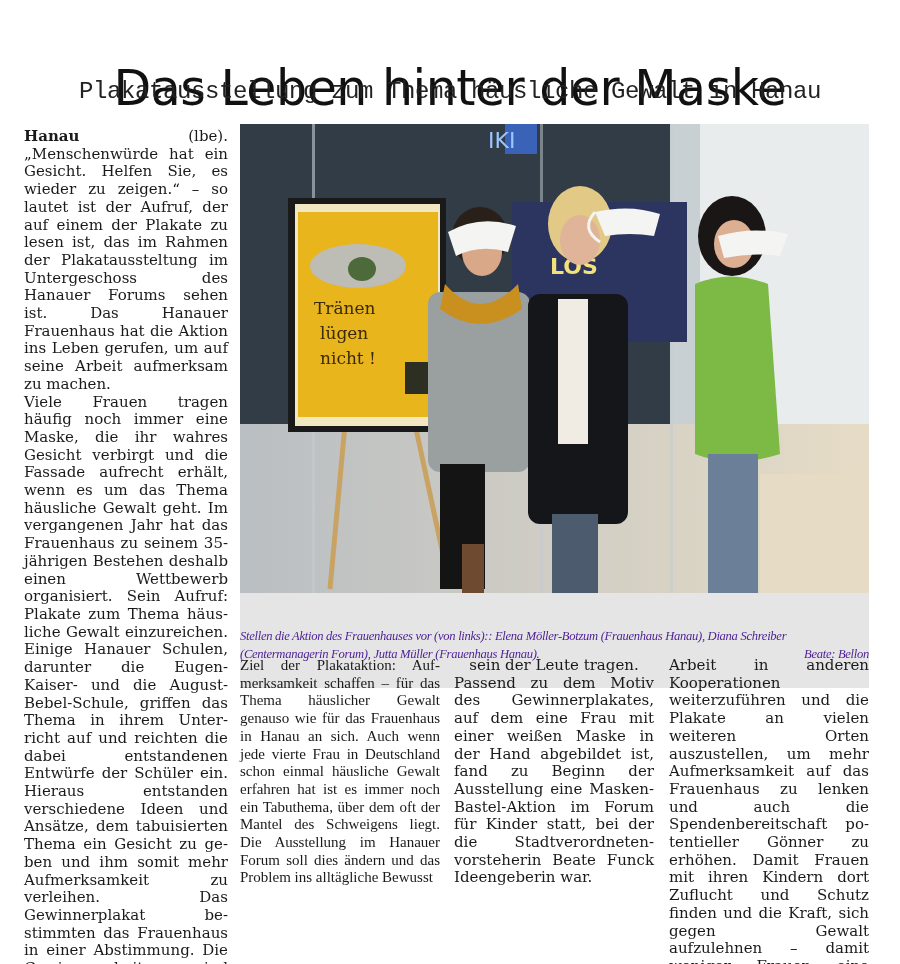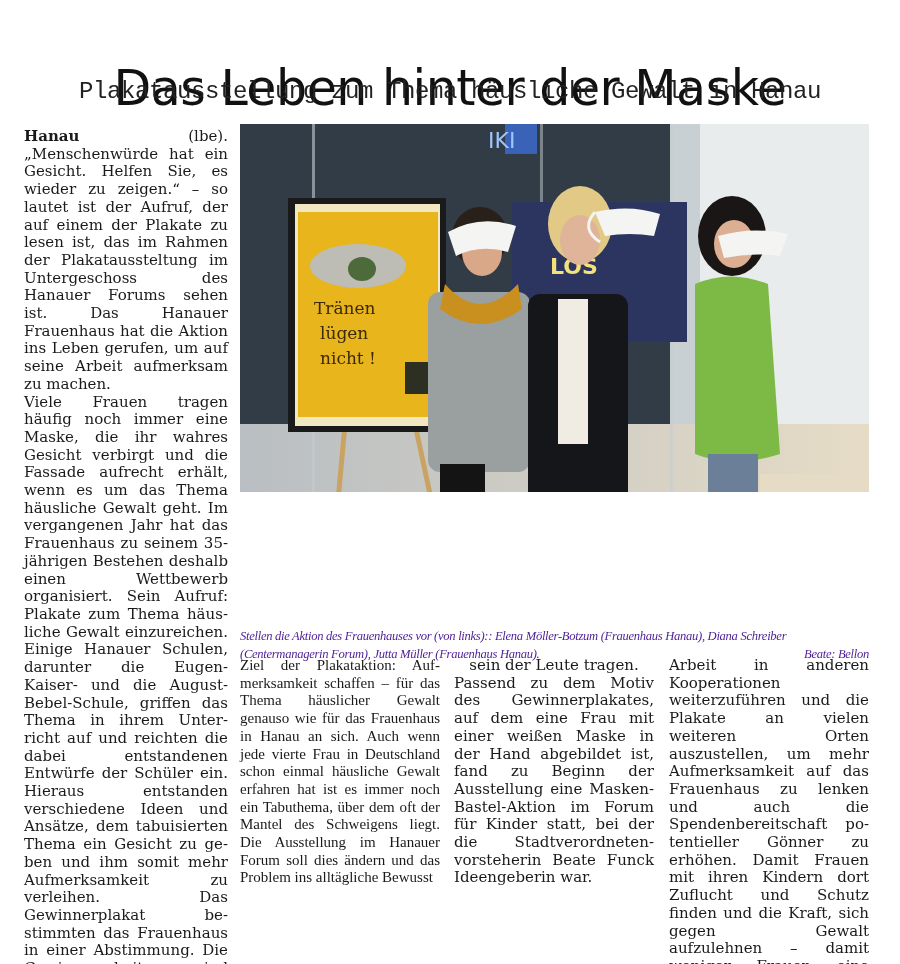--- a/index.html
+++ b/index.html
@@ -7,21 +7,21 @@
   .headline { position:absolute; left:0; top:22px; width:900px; text-align:center; font-family:"DejaVu Sans", sans-serif; font-weight:normal; font-size:50px; letter-spacing:-0.5px; transform:scaleX(0.98); color:#111; line-height:64px; }
   .subhead { position:absolute; left:0; top:76px; width:900px; text-align:center; font-family:Liberation Mono, monospace; font-size:24px; line-height:32px; color:#222; letter-spacing:-0.4px; }
   .col { position:absolute; font-size:15px; line-height:17.7px; text-align:justify; hyphens:manual; }
   .col p { margin:0; }
   .col p + p.gap { }
   .col-left { left:24px; top:128px; width:204px; }
   .col-b1 { left:240px; top:657px; width:200px;font-family:Liberation Serif, serif; }
   .col-b2 { left:454px; top:657px; width:200px; }
   .col-b3 { left:669px; top:657px; width:200px; }
   .dateline { font-weight:bold; }
-  .photo { position:absolute; left:240px; top:124px; width:629px; height:368px; overflow:hidden; background:#e5e5e5; }
+  .photo { position:absolute; left:240px; top:124px; width:629px; height:564px; overflow:hidden; background:#e5e5e5; }
   .caption { position:absolute; left:240px; top:603px; width:629px; font-family:Liberation Serif, serif; font-style:italic; font-size:12.6px; line-height:18px; color:#4c1d95; letter-spacing:-0.3px;margin-top:24px; }
   .caption .credit { float:right; }
 </style>
 </head>
 <body>
 
 <h1 class="headline">Das Leben hinter der Maske</h1>
 <div class="subhead">Plakatausstellung zum Thema häusliche Gewalt in Hanau</div>
 
 <div class="col col-left">

